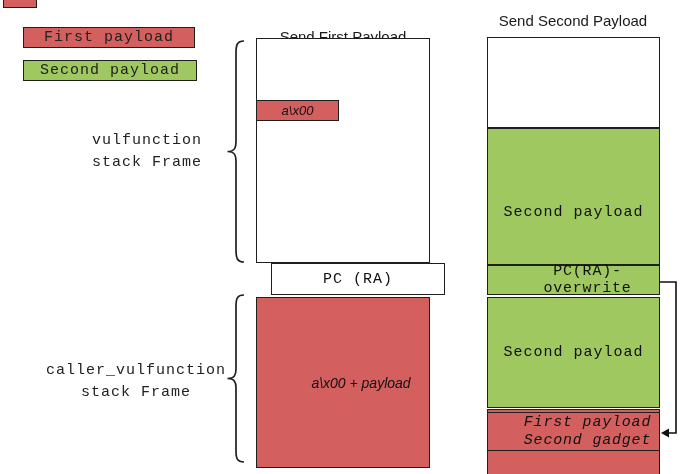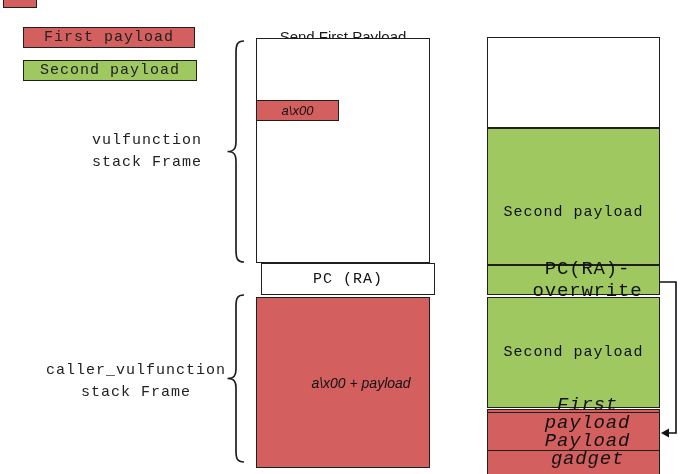--- a/index.html
+++ b/index.html
@@ -12,21 +12,21 @@
   .box {
     position:absolute; box-sizing:border-box;
     border:1.5px solid #1f1f1f;
     display:flex; align-items:center; justify-content:center;
     text-align:center;
   }
   .red   { background:#d35f5f;font-style:italic; }
   .green { background:#a0c860; }
   .white { background:#ffffff; }
   .mono-cell { font-size:15px; letter-spacing:1px; }
-  .mono-small { font-size:19px; letter-spacing:0.8px;padding-left:28px; }
+  .mono-small { font-size:15px; letter-spacing:0.8px;padding-left:28px; }
   .sans  { font-family:"Liberation Sans",sans-serif; letter-spacing:0; }
   .col-title {
     position:absolute; font-family:"Liberation Sans",sans-serif;
     font-size:15px; color:#1a1a1a; text-align:center;
   }
   .frame-label {
     position:absolute; font-size:15px; letter-spacing:1px;
     line-height:22px; text-align:center; color:#222; white-space:pre;
   }
   .legend-box {
@@ -56,28 +56,29 @@
   <div class="frame-label" style="left:36px; top:360px; width:200px;"><span>caller_vulfunction</span><br><span>stack Frame</span></div>
 
   <svg class="overlay" style="left:226px; top:40px;" width="19" height="223" viewBox="0 0 19 223">
     <path d="M 18 1 C 11 1 10 5 10 13 L 10 101 C 10 108 8.5 111.5 1.5 111.5 C 8.5 111.5 10 115 10 122 L 10 210 C 10 218 11 222 18 222" fill="none" stroke="#1f1f1f" stroke-width="1.7"></path>
   </svg>
   <svg class="overlay" style="left:226px; top:294px;" width="19" height="169" viewBox="0 0 19 169">
     <path d="M 18 1 C 11 1 10 5 10 12 L 10 75 C 10 81 8.5 84.5 1.5 84.5 C 8.5 84.5 10 88 10 94 L 10 157 C 10 164 11 168 18 168" fill="none" stroke="#1f1f1f" stroke-width="1.7"></path>
   </svg>
 
   <div class="col-title" style="left:253px; top:28px; width:180px;">Send First Payload</div>
+  <div class="col-title" style="left:478px; top:12px; width:190px;">Send Second Payload</div>
 
   <div class="box white" style="left:256px; top:38px; width:174px; height:225px;"></div>
 
   <div class="box red sans" style="left:256px; top:100px; width:83px; height:21px; font-size:13px;">
     <span>a\x00</span>
   </div>
 
-  <div class="box white mono-cell" style="left:261px; top:263px; width:174px; height:32px;">
+  <div class="box white mono-cell" style="left:271px; top:263px; width:174px; height:32px;">
     <span>PC (RA)</span>
   </div>
 
   <div class="box red sans" style="left:256px; top:297px; width:174px; height:171px; font-size:14px;padding-left:36px;">
     <span>a\x00 + payload</span>
   </div>
 
   <div class="box white" style="left:487px; top:37px; width:173px; height:91px;"></div>
 
   <div class="box green mono-cell top-align" style="left:487px; top:128px; width:173px; height:137px; padding-top:75px;">
@@ -89,21 +90,21 @@
   </div>
 
   <div class="box green mono-cell" style="left:487px; top:297px; width:173px; height:111px;">
     <span>Second payload</span>
   </div>
 
   <div class="box red" style="left:487px; top:409px; width:173px; height:66px;"></div>
 
   <div class="box red mono-small" style="left:487px; top:412px; width:173px; height:39px; line-height:18px; flex-direction:column;">
     <span>First payload</span>
-    <span>Payload gadget</span>
+    <span>Second gadget</span>
   </div>
 
   <svg class="overlay" width="682" height="474" viewBox="0 0 682 474">
     <path d="M 660 282 L 676 282 L 676 433 L 666 433" fill="none" stroke="#111" stroke-width="1.6"></path>
     <polygon points="661,433 669,428.5 669,437.5" fill="#111"></polygon>
   </svg>
 
 </div>
 
 </body></html>

